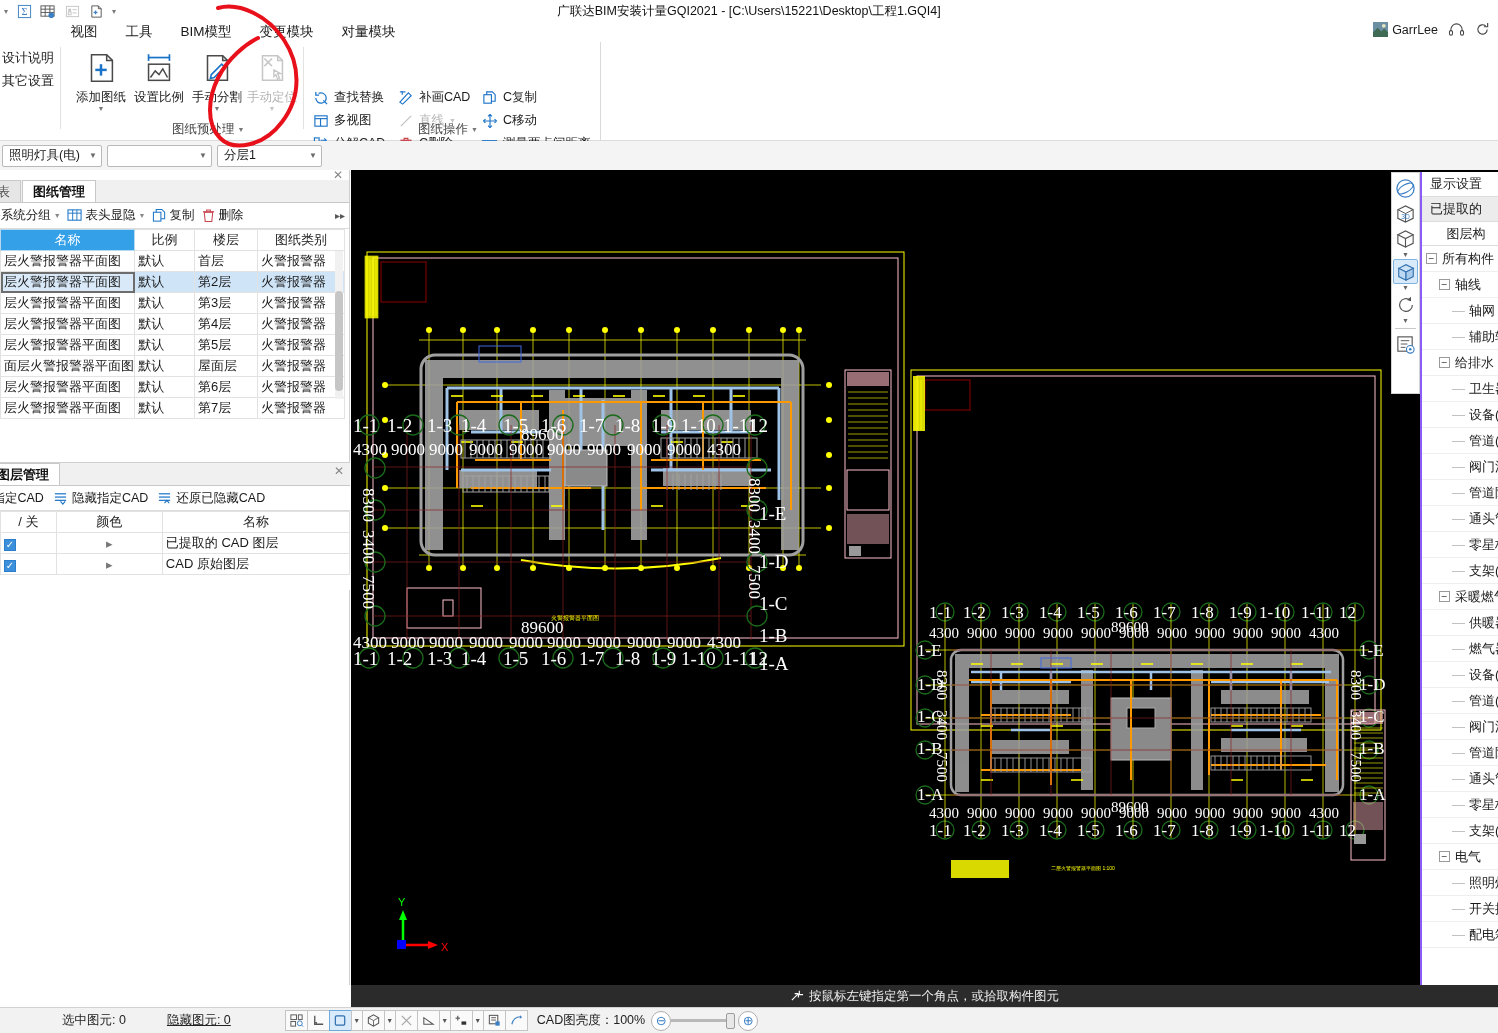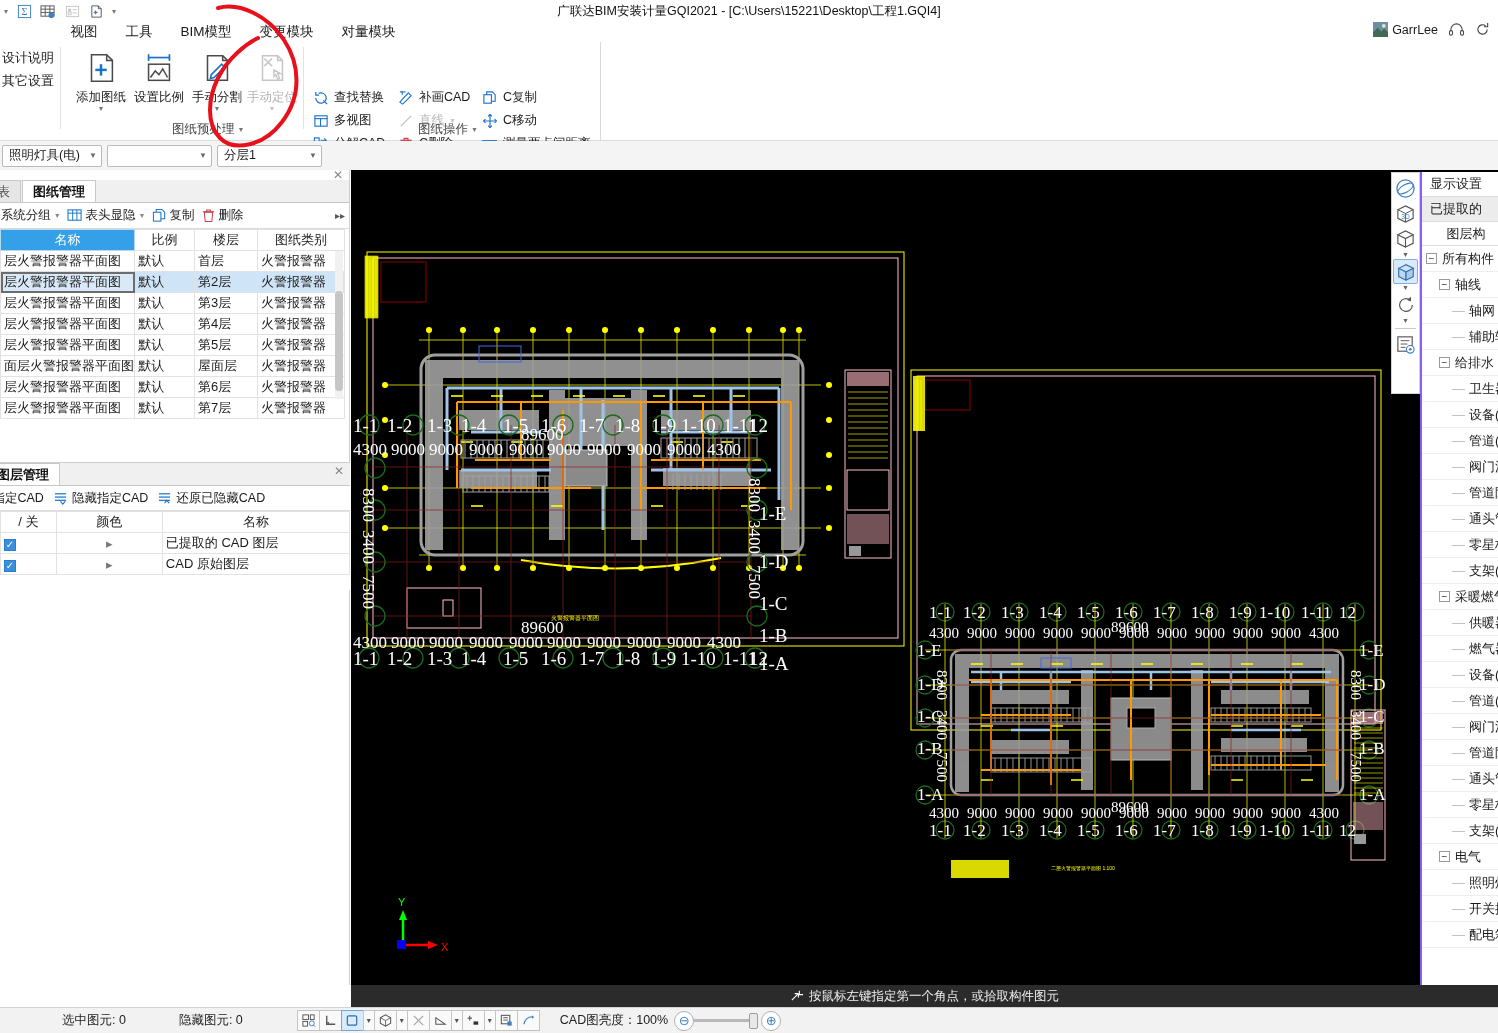--- a/index.html
+++ b/index.html
@@ -1504,21 +1504,21 @@
         </div>
         <div class="tnode" style="padding-left: 30px;">
           <span class="tdash">—</span>
           <span>配电箱</span>
         </div>
       </div>
   </div>
 
   <div class="statusbar">
     <span class="st-text" style="margin-left:62px;">选中图元: 0</span>
-    <span class="st-text" style="margin-left:53px;">隐藏图元: 0</span>
+    <span class="st-text" style="margin-left:41px;text-decoration:underline;">隐藏图元: 0</span>
 
     <span style="display:flex; align-items:center; margin-left:55px;">
       <span class="st-btn">
         <svg width="15" height="15" viewBox="0 0 16 16">
             <rect x="2" y="2" width="6" height="5" fill="none" stroke="#555"></rect>
             <rect x="10" y="2" width="4" height="5" fill="none" stroke="#555"></rect>
             <rect x="2" y="9" width="5" height="5" fill="none" stroke="#555"></rect>
             <circle cx="11.5" cy="11" r="2.6" fill="none" stroke="#3b7fc4"></circle>
             <line x1="13.3" y1="12.8" x2="15" y2="14.5" stroke="#3b7fc4"></line>
           </svg>
@@ -1579,21 +1579,21 @@
           </svg>
       </span>
       <span class="st-btn">
         <svg width="15" height="15" viewBox="0 0 16 16">
             <path d="M3 12 Q5 4 12 4" fill="none" stroke="#3b7fc4" stroke-width="1.2"></path>
             <polygon points="12,2.5 14,4.5 11.5,6" fill="#3b7fc4"></polygon>
           </svg>
       </span>
     </span>
 
-    <span class="st-text" style="margin-left:20px;">CAD图亮度：100%</span>
+    <span class="st-text" style="margin-left:9px;">CAD图亮度：100%</span>
     <span class="slider" style="margin-left:6px; display:flex; align-items:center;">
       <span class="circ-btn">⊖</span>
       <span class="sl-track"></span>
       <span class="sl-knob"></span>
       <span class="circ-btn" style="margin-left:3px;">⊕</span>
     </span>
   </div>
 
   <svg class="redmark" width="140" height="160" viewBox="0 0 140 160">
     <path d="M28 8 C50 2 78 16 94 40 C110 64 112 96 92 122 C74 146 44 152 30 138 C16 124 18 98 28 78 C38 58 56 44 68 38" fill="none" stroke="#e8101a" stroke-width="4" stroke-linecap="round"></path>

